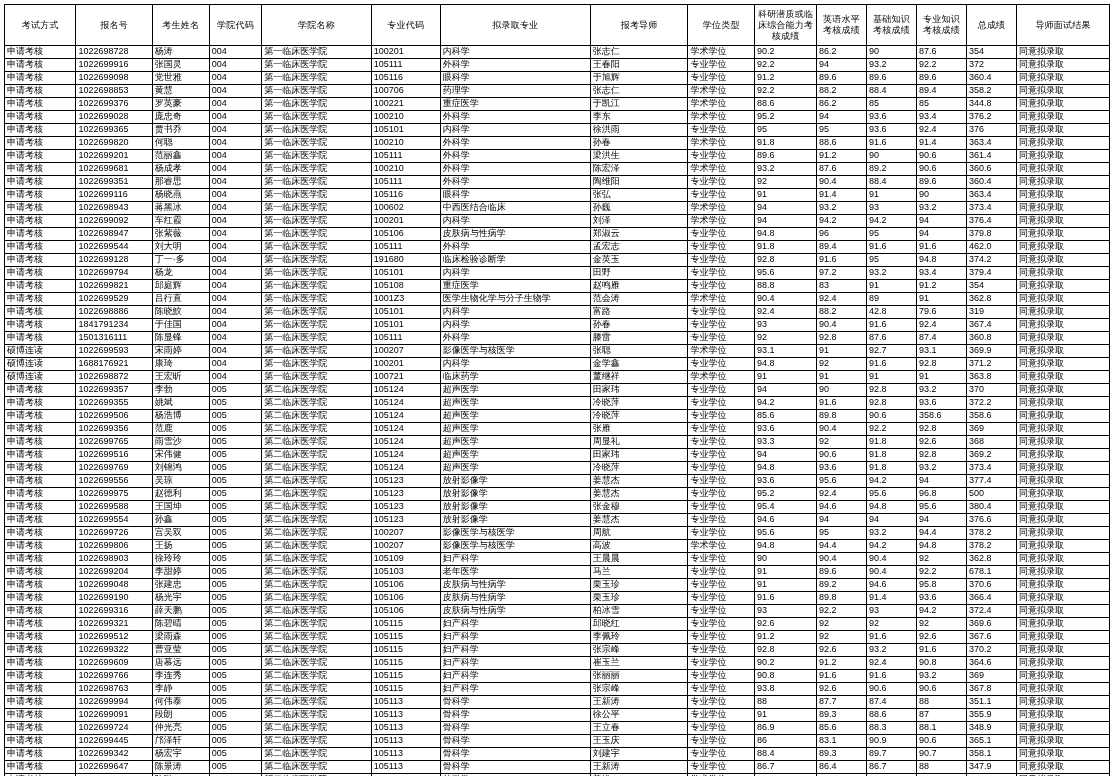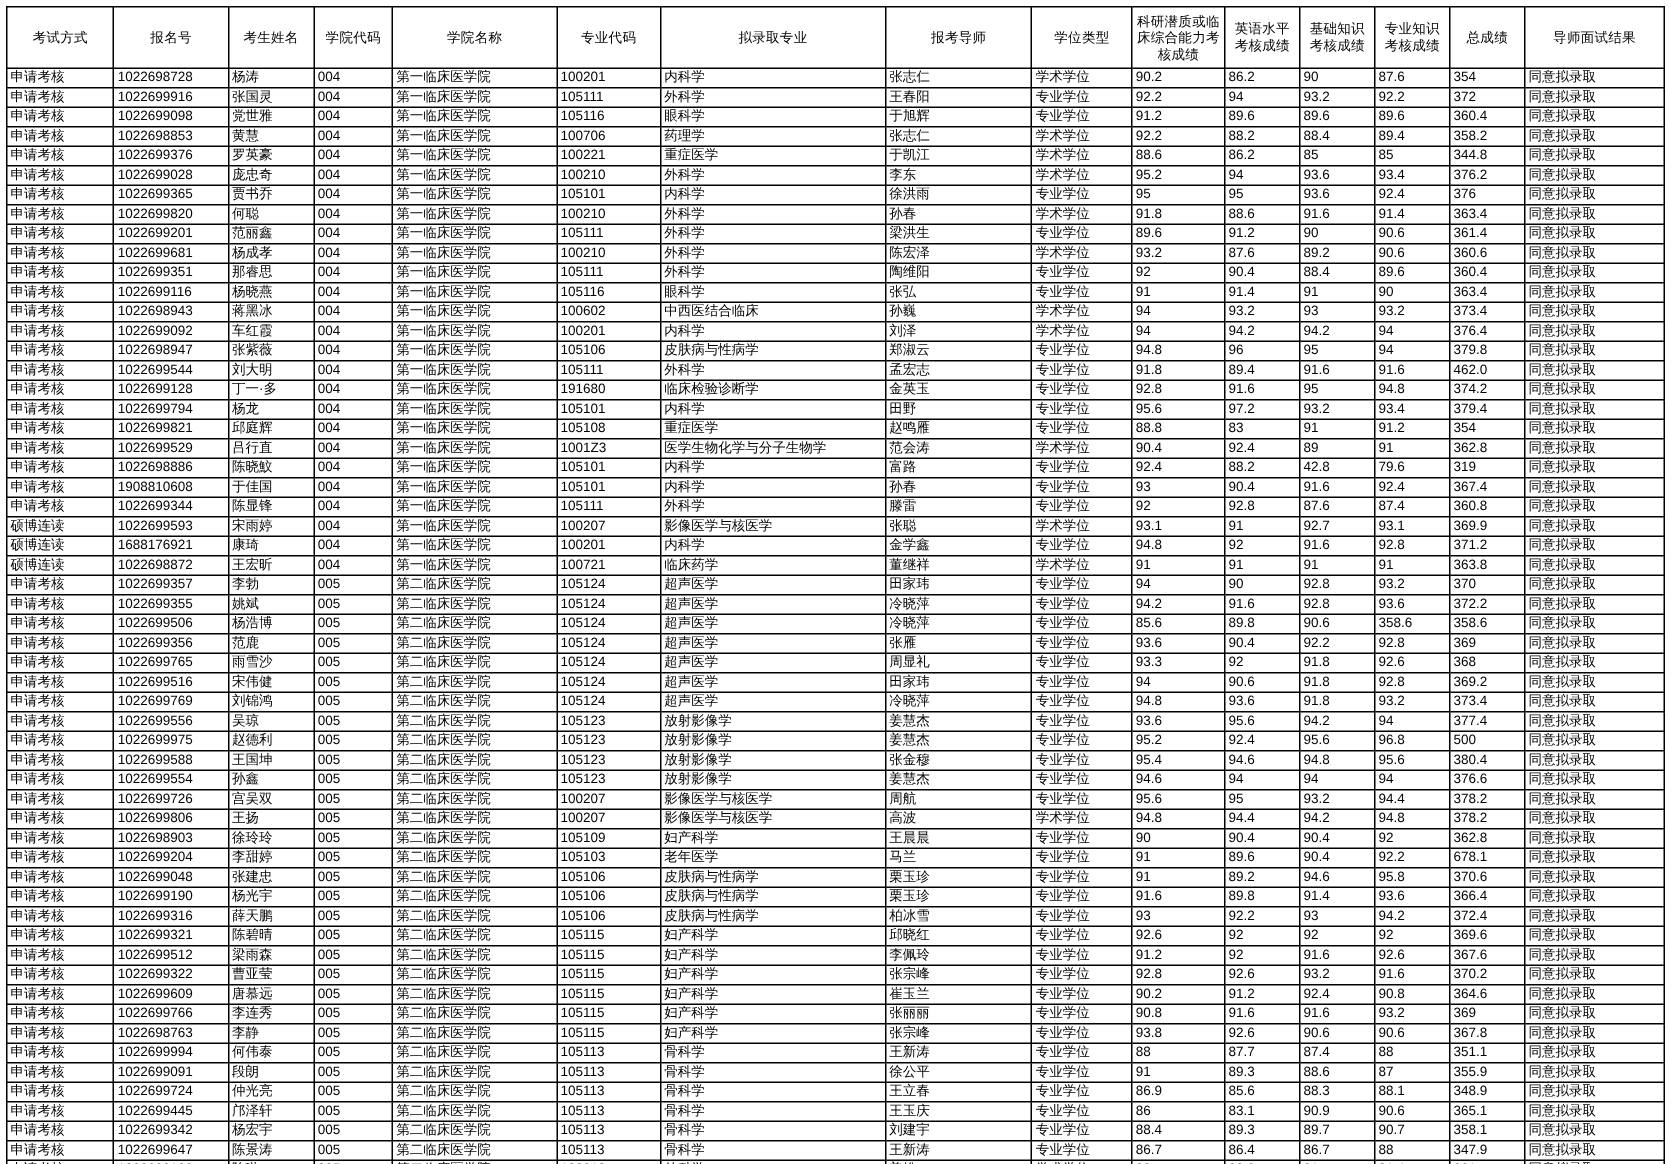--- a/index.html
+++ b/index.html
@@ -459,38 +459,38 @@
           <td class="ctr">专业学位</td>
           <td class="num">92.4</td>
           <td class="num">88.2</td>
           <td class="num">42.8</td>
           <td class="num">79.6</td>
           <td class="num">319</td>
           <td class="ctr">同意拟录取</td>
         </tr>
         <tr>
           <td class="ctr">申请考核</td>
-          <td class="ctr">1908810608</td>
+          <td class="ctr">1841791234</td>
           <td class="ctr">于佳国</td>
           <td class="ctr">004</td>
           <td class="ctr">第一临床医学院</td>
           <td class="ctr">105101</td>
           <td class="ctr">内科学</td>
           <td class="ctr">孙春</td>
           <td class="ctr">专业学位</td>
           <td class="num">93</td>
           <td class="num">90.4</td>
           <td class="num">91.6</td>
           <td class="num">92.4</td>
           <td class="num">367.4</td>
           <td class="ctr">同意拟录取</td>
         </tr>
         <tr>
           <td class="ctr">申请考核</td>
-          <td class="ctr">1022699344</td>
+          <td class="ctr">1501316111</td>
           <td class="ctr">陈显锋</td>
           <td class="ctr">004</td>
           <td class="ctr">第一临床医学院</td>
           <td class="ctr">105111</td>
           <td class="ctr">外科学</td>
           <td class="ctr">滕雷</td>
           <td class="ctr">专业学位</td>
           <td class="num">92</td>
           <td class="num">92.8</td>
           <td class="num">87.6</td>

